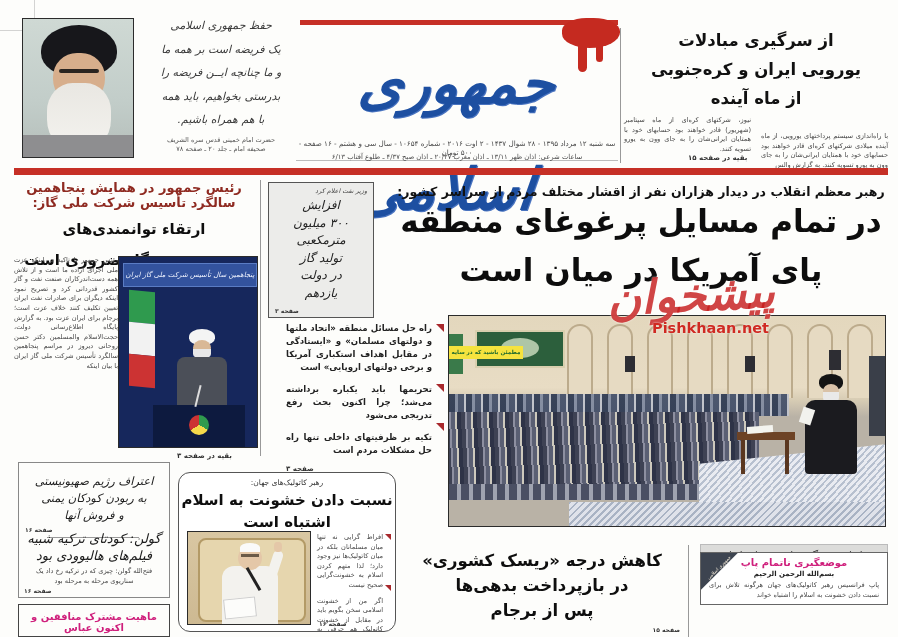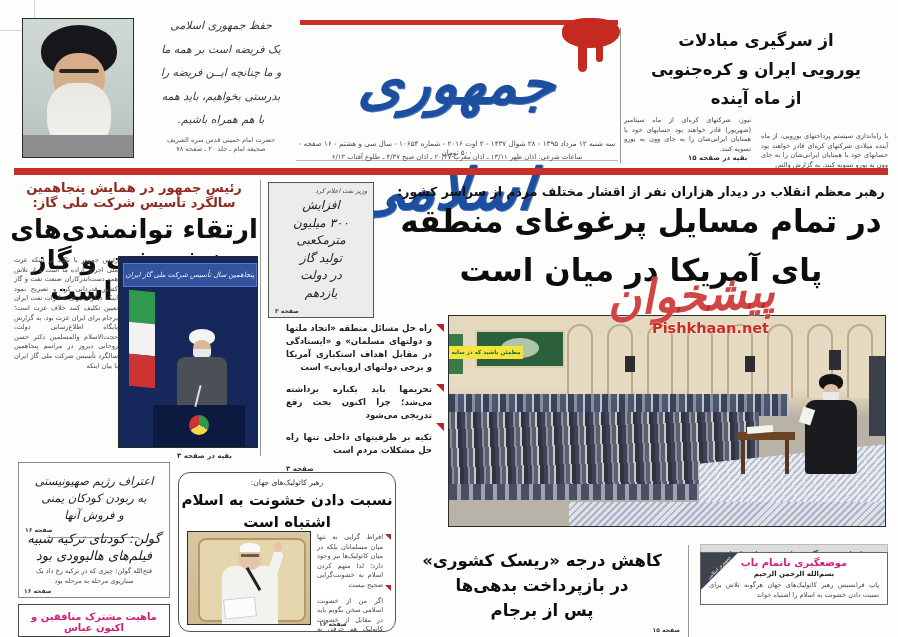--- a/index.html
+++ b/index.html
@@ -140,21 +140,21 @@
     <div class="abs" style="left:420px;top:40px;width:18px;height:80px;background:#3a3f49;"></div>
   </div>
 
   <div class="rtl abs" style="left:566px;top:268px;width:250px;font-size:46px;font-weight:bold;color:rgba(198,28,28,.82);
               transform:rotate(-3deg);text-align:center;font-style:italic;text-shadow:0 0 2px rgba(255,255,255,.9);"><span>پیشخوان</span></div>
   <div class="abs b" style="left:652px;top:320px;font-size:14.5px;color:#cf2a22;text-shadow:0 0 2px rgba(255,255,255,.9);"><span>Pishkhaan.net</span></div>
 
   <div class="abs hair" style="left:260px;top:180px;width:1px;height:276px;"></div>
   <div class="abs" style="left:10px;top:180px;width:248px;height:282px;">
     <div class="rtl ctr b" style="font-size:13px;color:#8f2b22;"><span>رئیس جمهور در همایش پنجاهمین سالگرد تأسیس شرکت ملی گاز:</span></div>
-    <div class="rtl ctr b" style="margin-top:4px;font-size:26px;line-height:31px;color:#0e0e0e;">
+    <div class="rtl ctr b" style="margin-top:4px;font-size:15px;line-height:31px;color:#0e0e0e;">
       <div>ارتقاء توانمندی‌های</div>
       <div>بخش نفت و گاز ضروری است</div>
     </div>
     <div class="rtl abs tiny jst" style="right:140px;top:76px;width:104px;height:192px;"><span>رئیس جمهور با تاکید بر اینکه عزت ملی اجرای اراده ما است و از تلاش همه دست‌اندرکاران صنعت نفت و گاز کشور قدردانی کرد و تصریح نمود اینکه دیگران برای صادرات نفت ایران تعیین تکلیف کنند خلاف عزت است؛ برجام برای ایران عزت بود. به گزارش پایگاه اطلاع‌رسانی دولت، حجت‌الاسلام والمسلمین دکتر حسن روحانی دیروز در مراسم پنجاهمین سالگرد تأسیس شرکت ملی گاز ایران با بیان اینکه</span></div>
     <div class="abs frame" style="left:108px;top:76px;width:140px;height:192px;background:#16275c;">
       <div class="rtl abs ctr" style="left:4px;top:6px;width:132px;height:22px;background:#33539e;color:#f0f4ff;font-size:7px;line-height:22px;font-style:italic;overflow:hidden;border:1px solid #5a7cc4;"><span>پنجاهمین سال تأسیس شرکت ملی گاز ایران</span></div>
       <div class="abs" style="left:10px;top:34px;width:26px;height:96px;transform:skewY(6deg);">
         <div style="height:32px;background:#2f9a4e;"></div>
         <div style="height:32px;background:#f2f2f2;"></div>
         <div style="height:32px;background:#cc3333;"></div>

